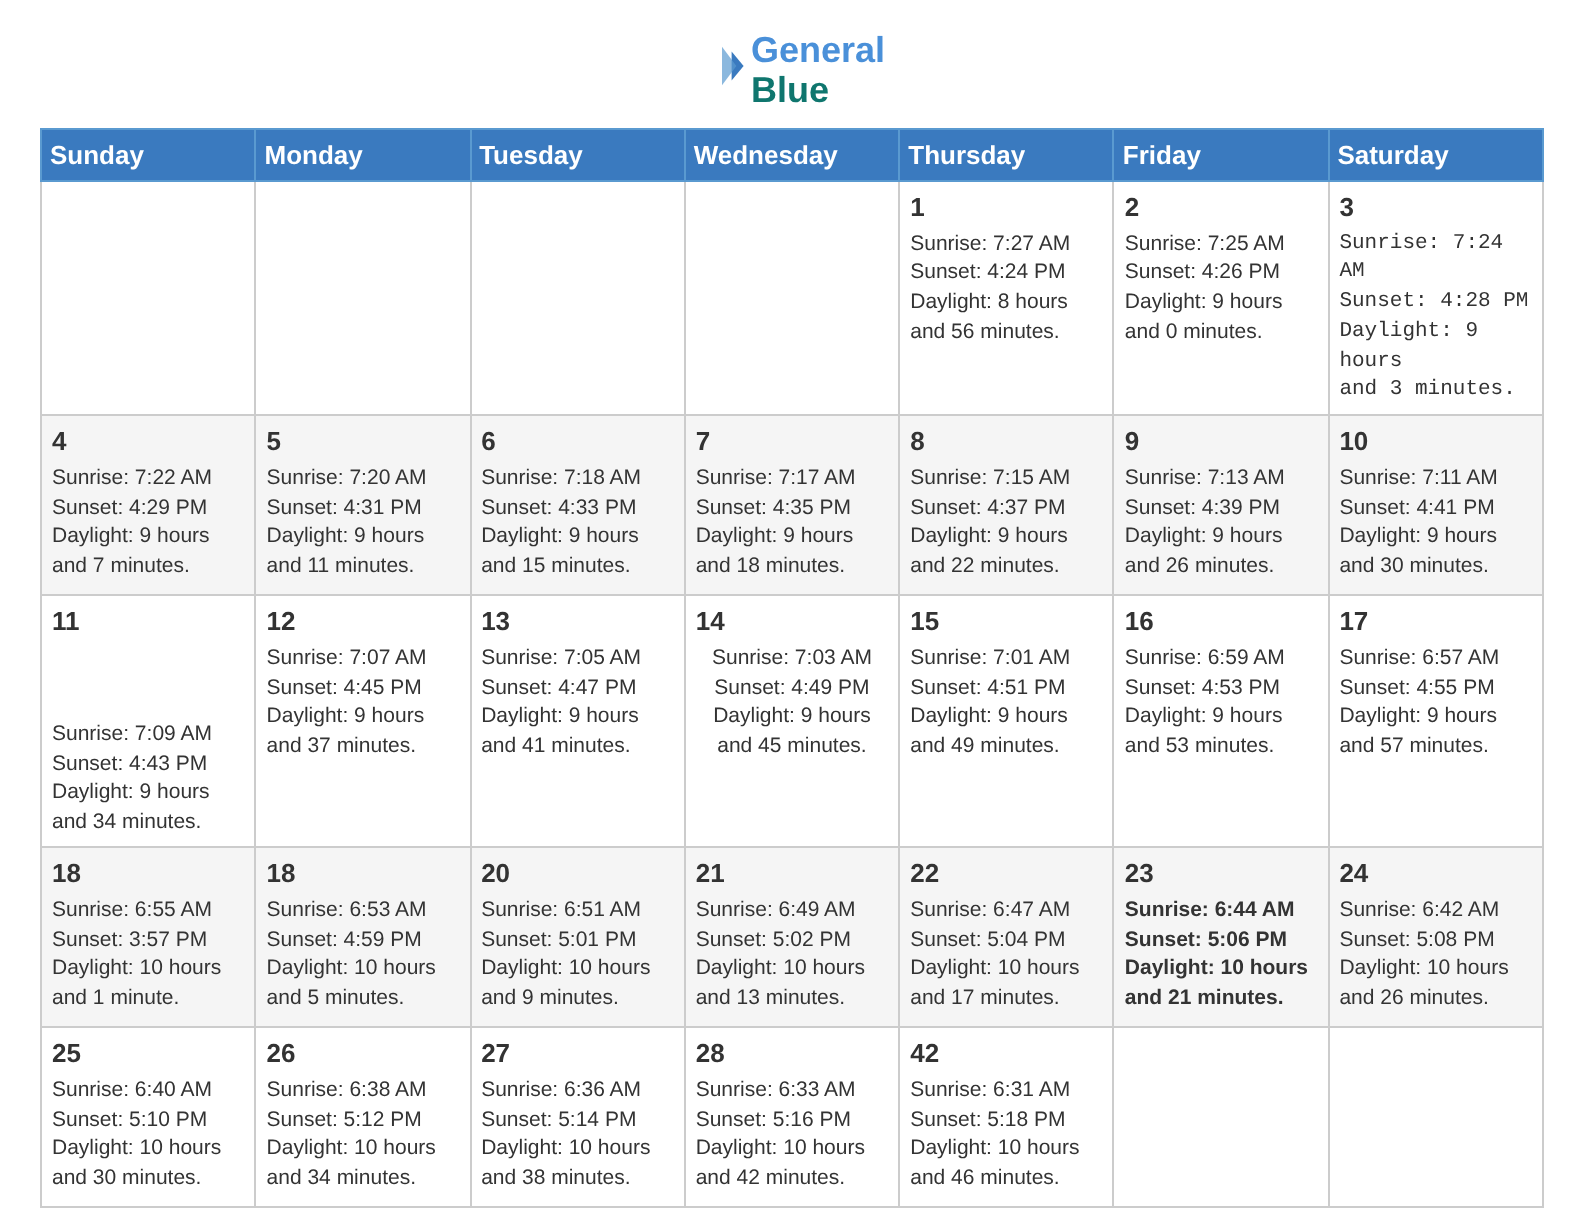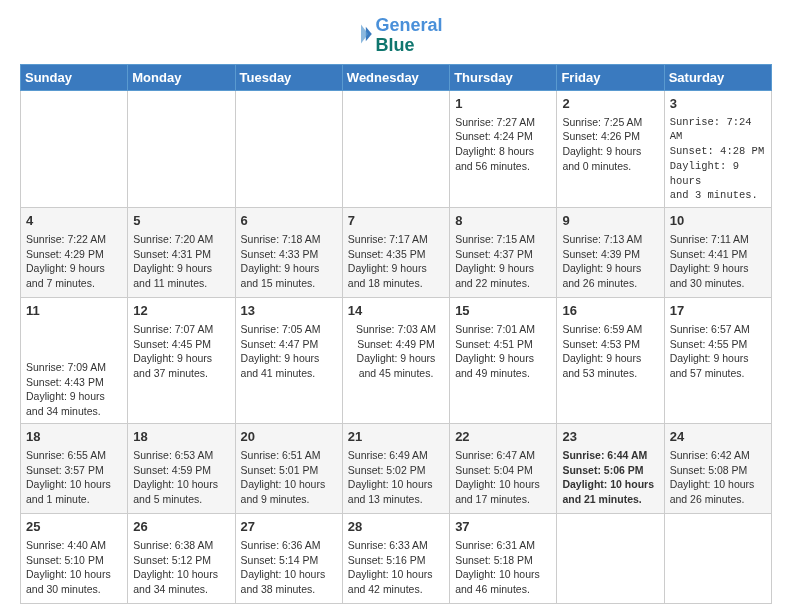--- a/index.html
+++ b/index.html
@@ -295,21 +295,21 @@
           <span class="day-num">24</span>
           <div style="white-space: pre-line;">Sunrise: 6:42 AM
 Sunset: 5:08 PM
 Daylight: 10 hours
 and 26 minutes.</div>
         </td>
       </tr>
       <tr>
         <td>
           <span class="day-num">25</span>
-          <div style="white-space: pre-line;">Sunrise: 4:40 AM
+          <div style="white-space: pre-line;">Sunrise: 6:40 AM
 Sunset: 5:10 PM
 Daylight: 10 hours
 and 30 minutes.</div>
         </td>
         <td>
           <span class="day-num">26</span>
           <div style="white-space: pre-line;">Sunrise: 6:38 AM
 Sunset: 5:12 PM
 Daylight: 10 hours
 and 34 minutes.</div>
@@ -322,21 +322,21 @@
 and 38 minutes.</div>
         </td>
         <td>
           <span class="day-num">28</span>
           <div style="white-space: pre-line;">Sunrise: 6:33 AM
 Sunset: 5:16 PM
 Daylight: 10 hours
 and 42 minutes.</div>
         </td>
         <td>
-          <span class="day-num">37</span>
+          <span class="day-num">42</span>
           <div style="white-space: pre-line;">Sunrise: 6:31 AM
 Sunset: 5:18 PM
 Daylight: 10 hours
 and 46 minutes.</div>
         </td>
         <td class="empty-cell"></td>
         <td class="empty-cell"></td>
       </tr>
     </tbody>
 </table>

